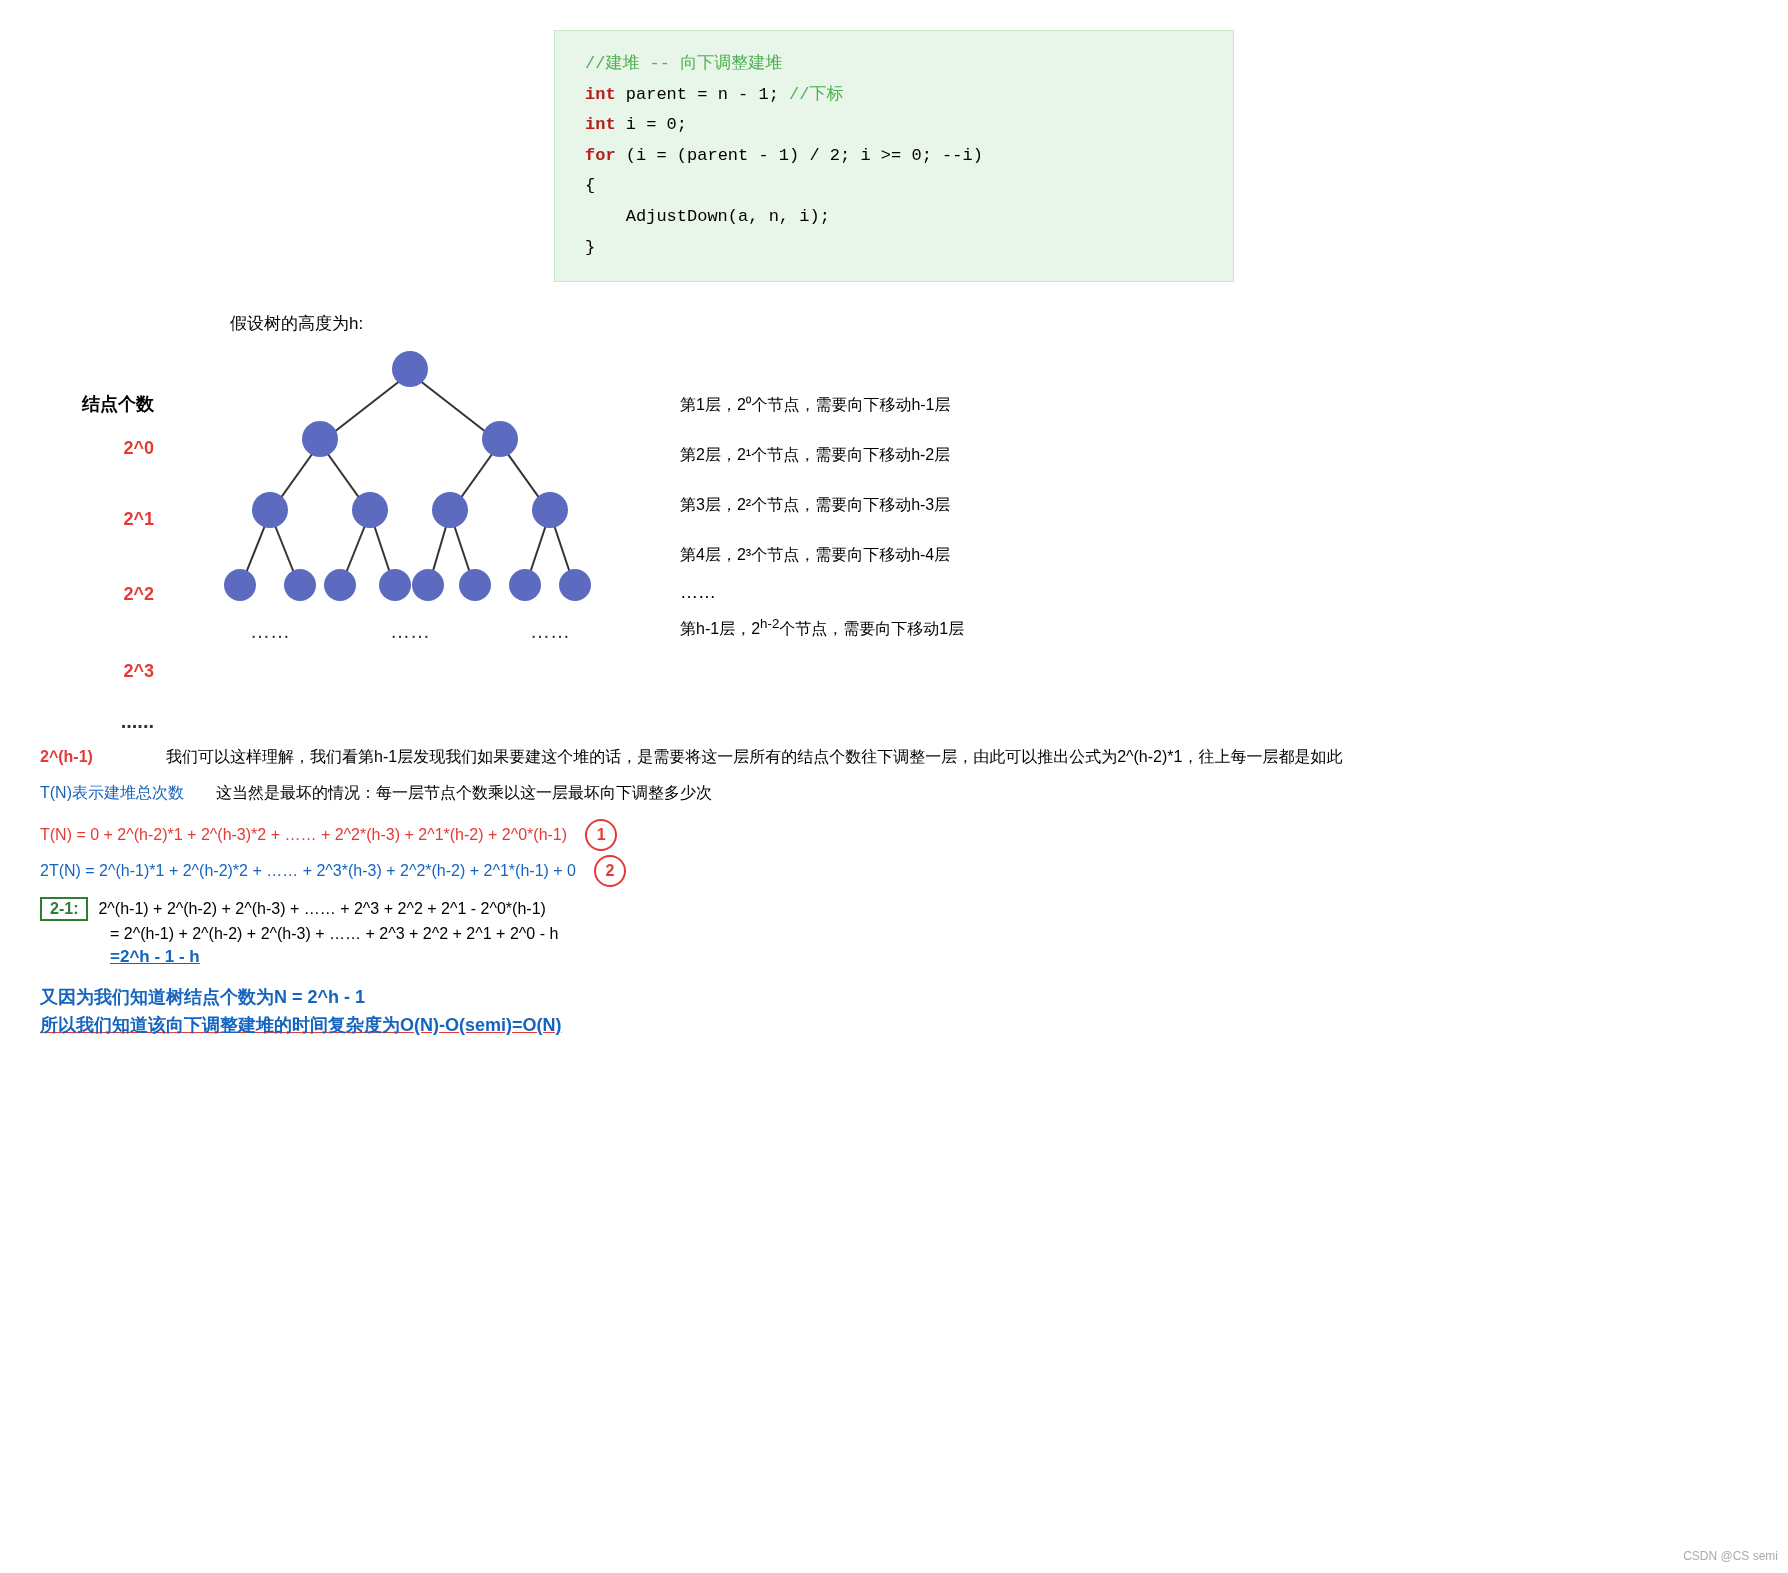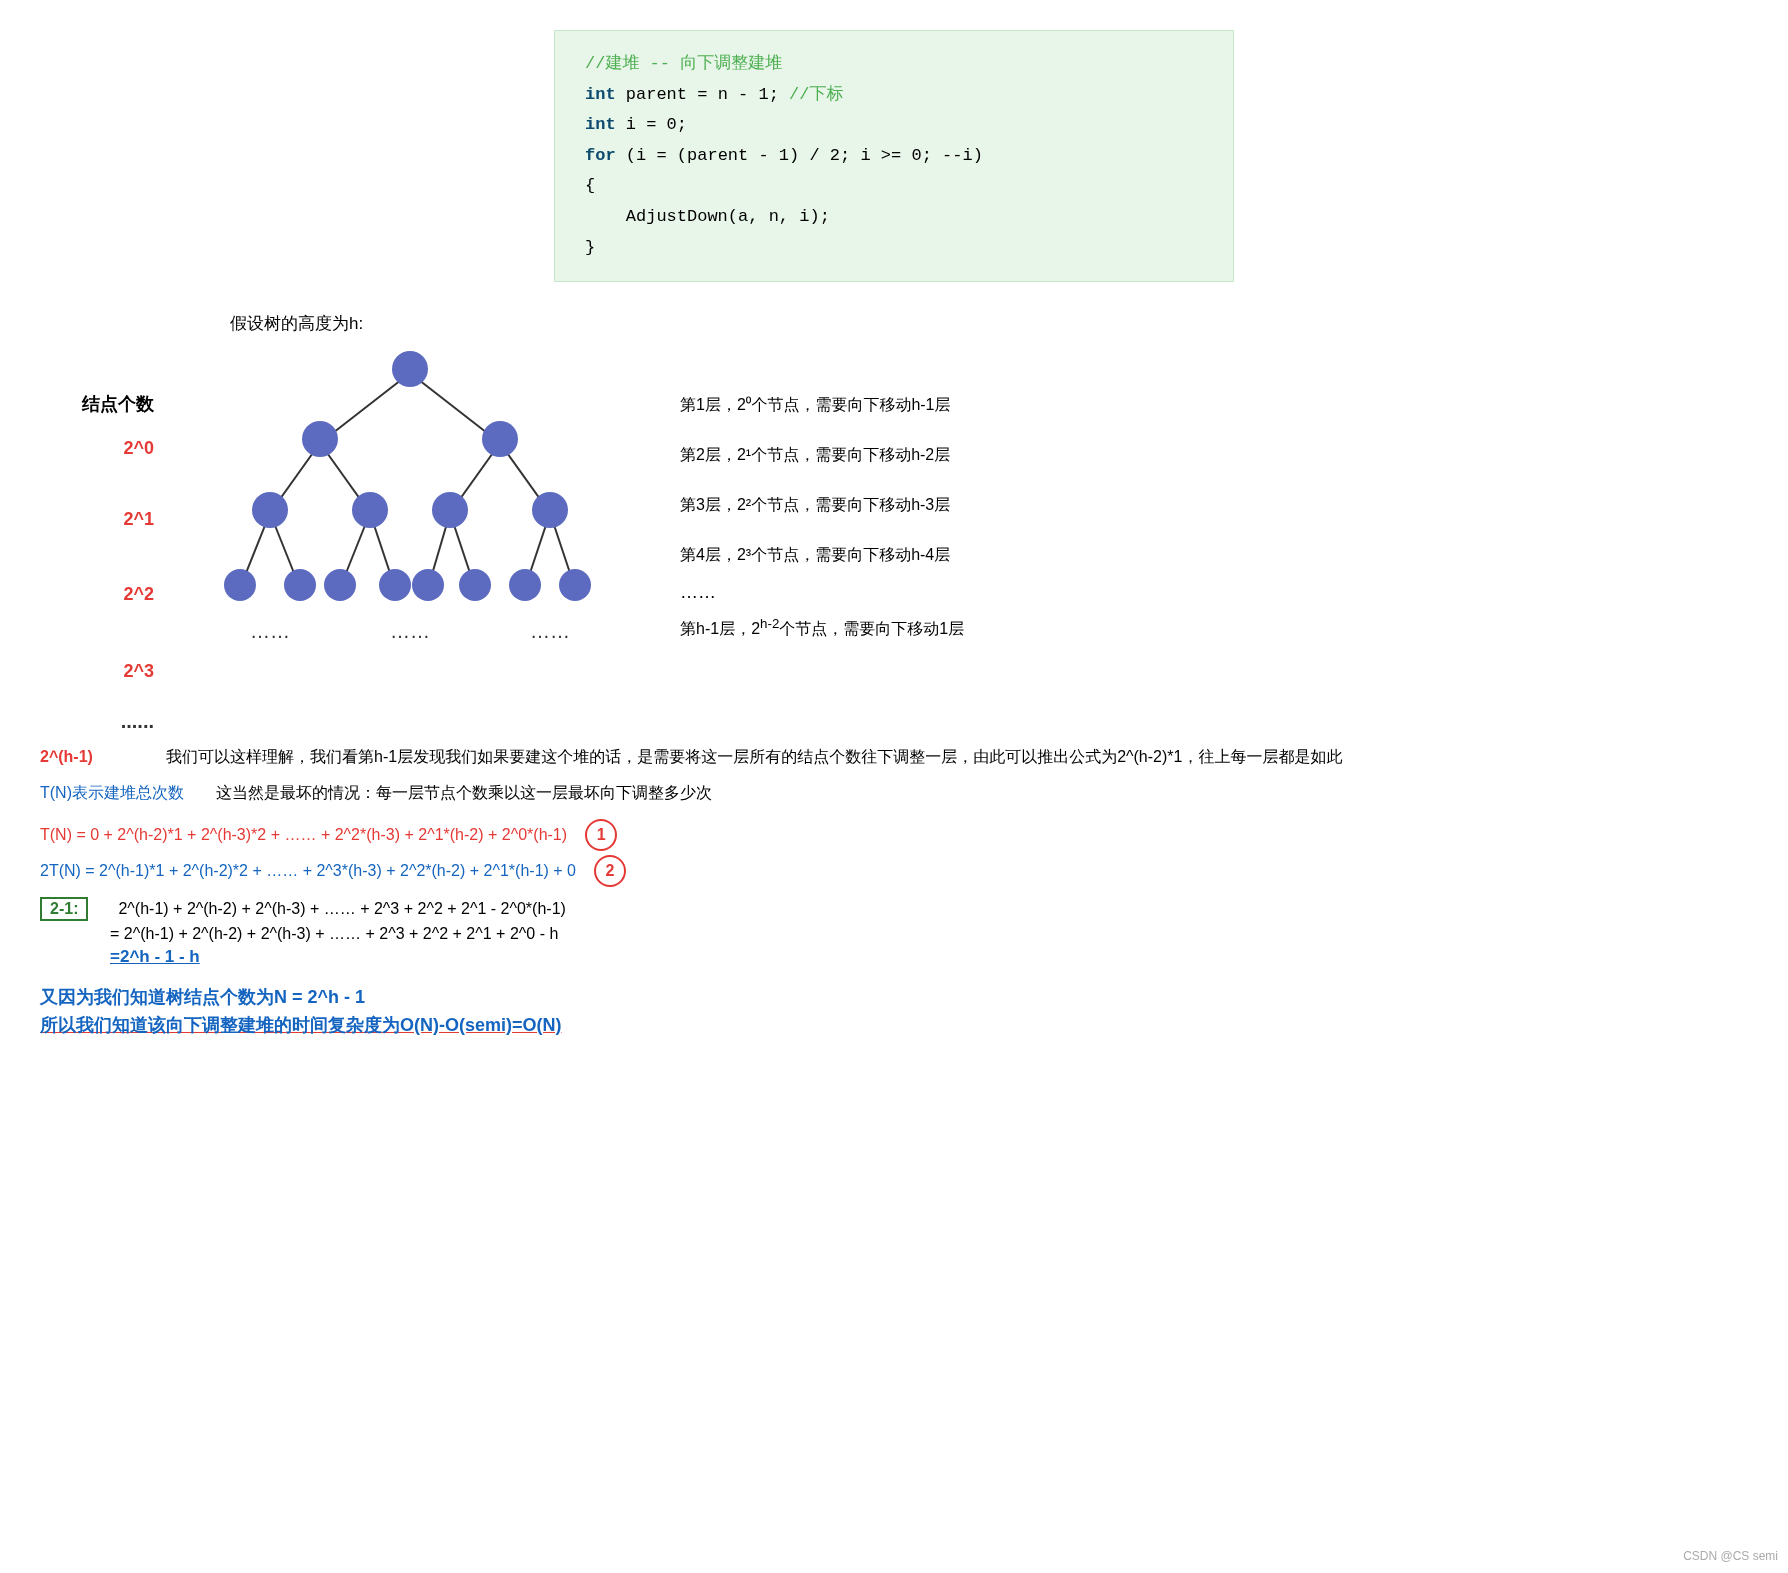--- a/index.html
+++ b/index.html
@@ -18,21 +18,21 @@
       background: #e8f5e9;
       border: 1px solid #c8e6c9;
       padding: 18px 30px;
       margin: 10px auto 30px auto;
       width: 680px;
       font-family: 'Courier New', monospace;
       font-size: 17px;
       line-height: 1.8;
     }
     .code-comment { color: #4caf50; }
-    .code-keyword { color: #0c4a6e; font-weight: bold; }
+    .code-keyword { color: #b91c1c; font-weight: bold; }
     .code-text { color: #000; }
 
     
     .tree-svg {
       margin-top: 0;
     }
     .formula-row {
       display: flex;
       align-items: center;
       margin: 4px 0;
@@ -203,21 +203,21 @@
   <span>T(N) =  0  +  2^(h-2)*1 + 2^(h-3)*2 + …… + 2^2*(h-3) + 2^1*(h-2) + 2^0*(h-1)</span>
   <span class="circle-num">1</span>
 </div>
 
 <div class="formula-row" style="margin:4px 0 10px 0; font-size:16px; color:#1565c0;">
   <span>2T(N) = 2^(h-1)*1 + 2^(h-2)*2 + …… + 2^3*(h-3) + 2^2*(h-2) + 2^1*(h-1) + 0</span>
   <span class="circle-num">2</span>
 </div>
 
 <div style="margin:10px 0; font-size:16px; color:#000;">
-  <div style="display:flex;align-items:baseline;gap:24px;">
+  <div style="display:flex;align-items:baseline;gap:4px;">
     <span class="boxed-label">2-1:</span>
     <span>2^(h-1) + 2^(h-2) + 2^(h-3) + …… + 2^3 + 2^2 + 2^1 - 2^0*(h-1)</span>
   </div>
   <div style="margin-left:70px;margin-top:4px;">= 2^(h-1) + 2^(h-2) + 2^(h-3) + …… + 2^3 + 2^2 + 2^1 + 2^0 - h</div>
   <div style="margin-left:70px;margin-top:4px;">
     <span class="underline-blue">=2^h - 1 - h</span>
   </div>
 </div>
 
 <div class="conclusion" style="margin-top:18px;">

